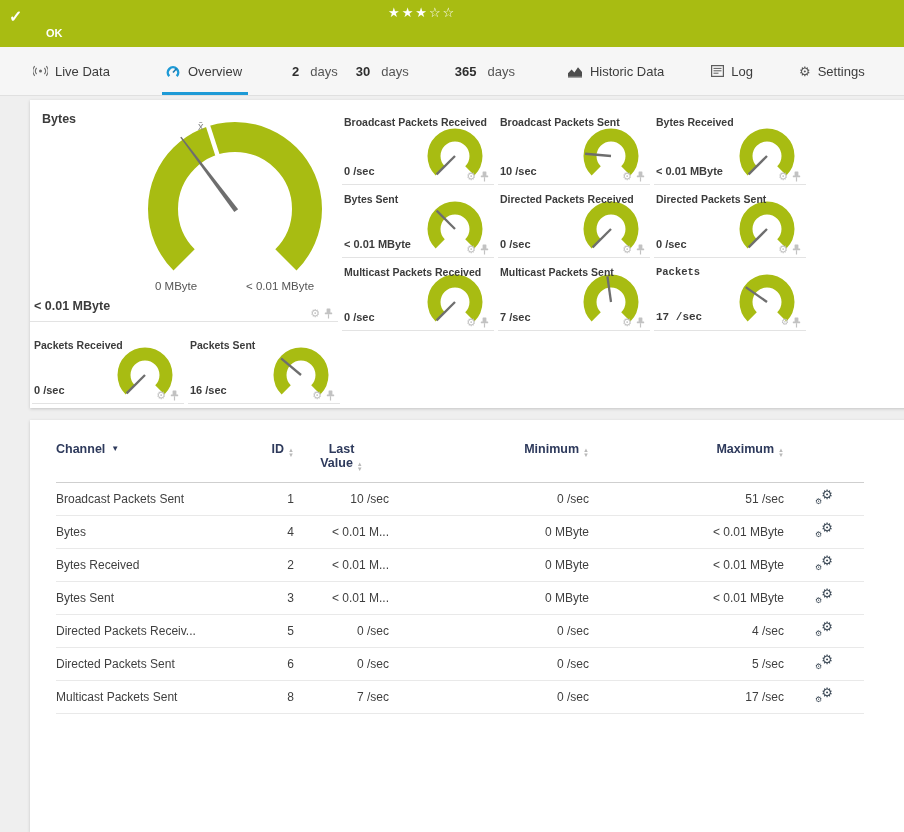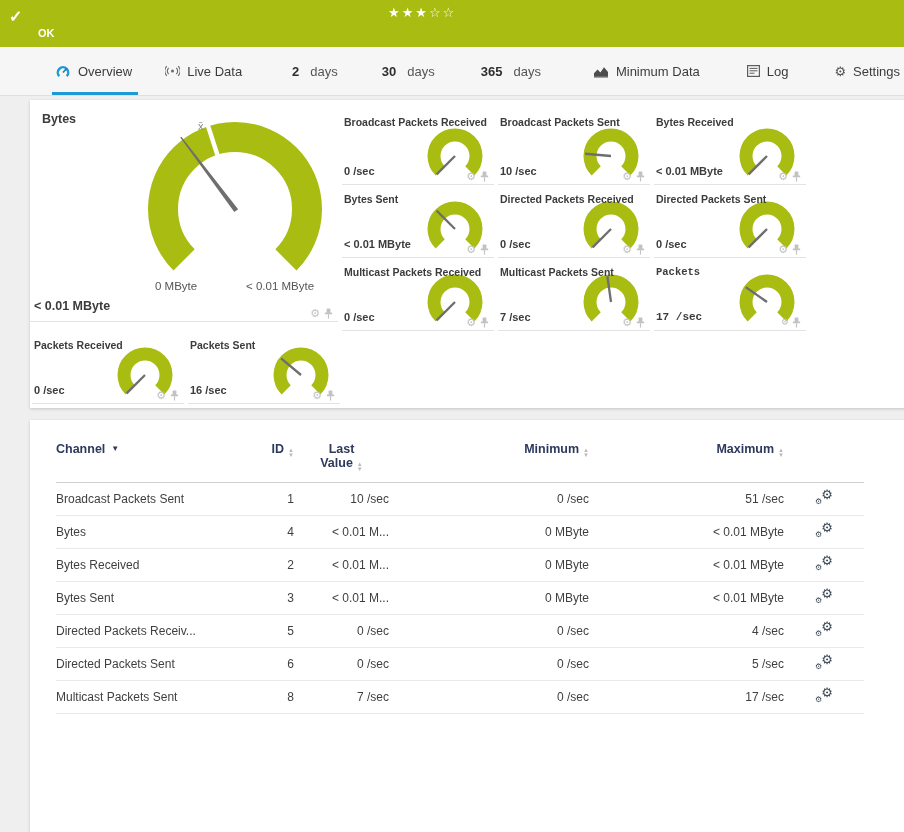--- a/index.html
+++ b/index.html
@@ -7,30 +7,30 @@
     font-family:"Liberation Sans", sans-serif; }
 
   
   .topbar { position:relative; height:47px; background:#a8bc12; color:#fff; }
   .check { position:absolute; left:9px; top:7px; font-size:16px; font-weight:700; }
   .sensor-line { position:absolute; left:46px; top:4px; font-size:17px; white-space:nowrap; }
   .sensor-word { font-style:italic; margin-right:9px; }
   .sensor-title { font-weight:700; }
   .flag { font-size:11px; vertical-align:7px; margin-left:4px; }
   .stars { position:absolute; left:388px; top:5px; font-size:13px; letter-spacing:2px; cursor:pointer; }
-  .status-ok { position:absolute; left:38px; top:27px; font-size:11px; font-weight:700; }
+  .status-ok { position:absolute; left:46px; top:27px; font-size:11px; font-weight:700; }
 
   
   .tabbar { position:relative; height:49px; background:#f6f6f6; border-bottom:1px solid #e0e0e0;
     display:flex; align-items:center; font-size:13px; color:#3c3c3c; overflow:hidden; }
   .tab { position:relative; display:flex; align-items:center; gap:7px; height:100%; cursor:pointer; white-space:nowrap; }
   .tab.active::after { content:""; position:absolute; left:-3px; right:-6px; bottom:0; height:3px; background:#1d9ad6; }
   .tab .num { font-weight:700; color:#2f2f2f; }
   .tab .word { color:#555; margin-left:4px; }
-  .m-ov{margin-left:55px}.m-ld{margin-left:33px}.m-d2{margin-left:50px}.m-d30{margin-left:44px}
+  .m-ov{margin-left:55px}.m-ld{margin-left:33px}.m-d2{margin-left:50px}.m-d30{margin-left:18px}
   .m-d365{margin-left:46px}.m-hd{margin-left:52px}.m-log{margin-left:47px}.m-set{margin-left:46px}
   .gearglyph { font-size:13px; color:#555; line-height:1; }
 
   
   .content { position:relative; height:735px; background:#efefef; }
   .panel { position:absolute; left:30px; width:890px; background:#fff;
     box-shadow:0 1px 3px rgba(0,0,0,.18); }
   .panel.gauges { top:4px; height:308px; }
   .panel.tablep { top:324px; height:412px; }
 
@@ -83,57 +83,57 @@
 </head>
 <body>
 
 <div class="topbar">
   <span class="check">✓</span>
   <span class="stars"><span>★★★</span><span>☆☆</span></span>
   <div class="status-ok">OK</div>
 </div>
 
 <div class="tabbar">
-  <div class="tab active m-ov">
-    <svg width="16" height="15" viewBox="0 0 16 15">
-        <path d="M4.3 12.2 A5.2 5.2 0 1 1 11.7 12.2" fill="none" stroke="#1d9ad6" stroke-width="2.5"></path>
-        <line x1="8" y1="8.5" x2="11.6" y2="4.5" stroke="#1d7ab0" stroke-width="1.6"></line>
-      </svg>
-    <span>Overview</span>
-  </div>
   <div class="tab m-ld">
     <svg width="15" height="14" viewBox="0 0 15 14">
         <g fill="none" stroke="#6a6a6a" stroke-width="1.1">
           <path d="M3.6 3.8a5.2 5.2 0 0 0 0 6.4"></path>
           <path d="M1.7 2.2a7.6 7.6 0 0 0 0 9.6"></path>
           <path d="M11.4 3.8a5.2 5.2 0 0 1 0 6.4"></path>
           <path d="M13.3 2.2a7.6 7.6 0 0 1 0 9.6"></path>
         </g>
         <circle cx="7.5" cy="7" r="1.5" fill="#6a6a6a"></circle>
       </svg>
     <span>Live Data</span>
   </div>
+  <div class="tab active m-ov">
+    <svg width="16" height="15" viewBox="0 0 16 15">
+        <path d="M4.3 12.2 A5.2 5.2 0 1 1 11.7 12.2" fill="none" stroke="#1d9ad6" stroke-width="2.5"></path>
+        <line x1="8" y1="8.5" x2="11.6" y2="4.5" stroke="#1d7ab0" stroke-width="1.6"></line>
+      </svg>
+    <span>Overview</span>
+  </div>
   <div class="tab m-d2">
     <span class="num">2</span>
       <span class="word">days</span>
   </div>
   <div class="tab m-d30">
     <span class="num">30</span>
       <span class="word">days</span>
   </div>
   <div class="tab m-d365">
     <span class="num">365</span>
       <span class="word">days</span>
   </div>
   <div class="tab m-hd">
     <svg width="16" height="13" viewBox="0 0 16 13">
         <path d="M1 11 V8.2 L4.6 4.4 7.4 7.4 11 2.2 15 7 V11 Z" fill="#4d4d4d"></path>
         <rect x="1" y="11.2" width="14" height="1.3" fill="#4d4d4d"></rect>
       </svg>
-    <span>Minimum Data</span>
+    <span>Historic Data</span>
   </div>
   <div class="tab m-log">
     <svg width="13" height="12" viewBox="0 0 13 12">
         <rect x="0.6" y="0.6" width="11.8" height="10.8" fill="none" stroke="#5d5d5d" stroke-width="1.2"></rect>
         <g stroke="#5d5d5d" stroke-width="1">
           <line x1="2.5" y1="3.4" x2="10.5" y2="3.4"></line>
           <line x1="2.5" y1="5.8" x2="10.5" y2="5.8"></line>
           <line x1="2.5" y1="8.2" x2="7.5" y2="8.2"></line>
         </g>
       </svg>

